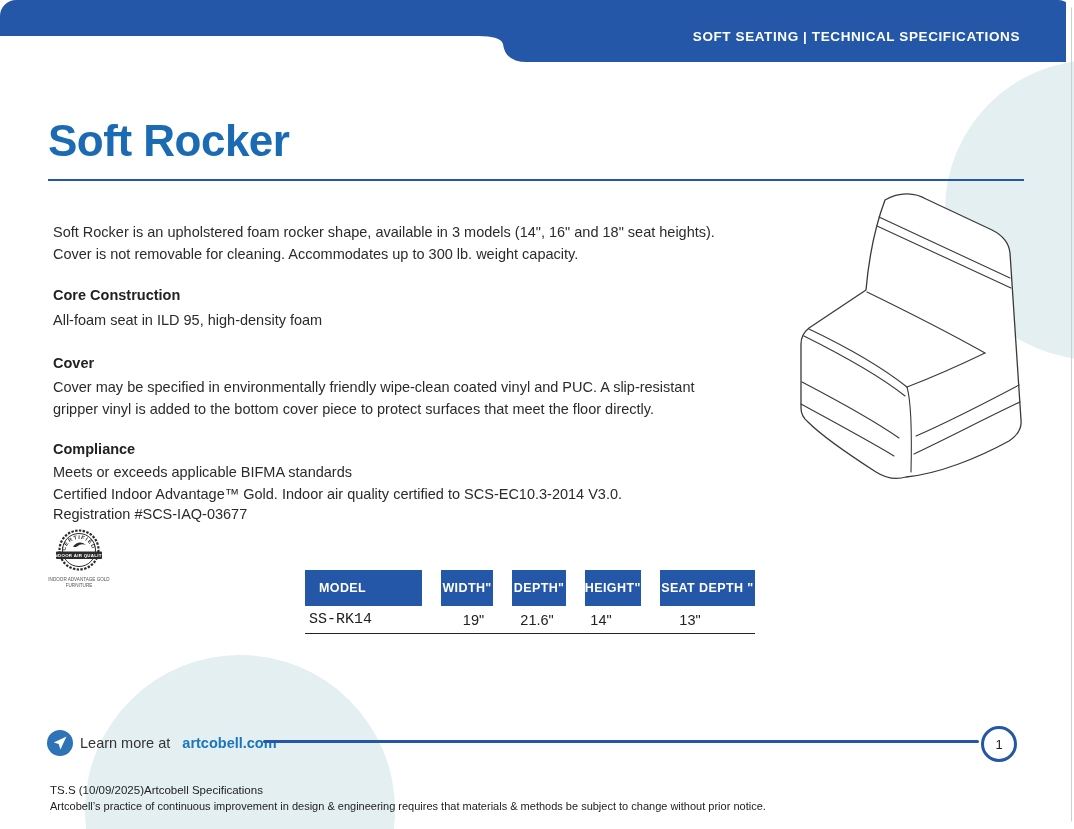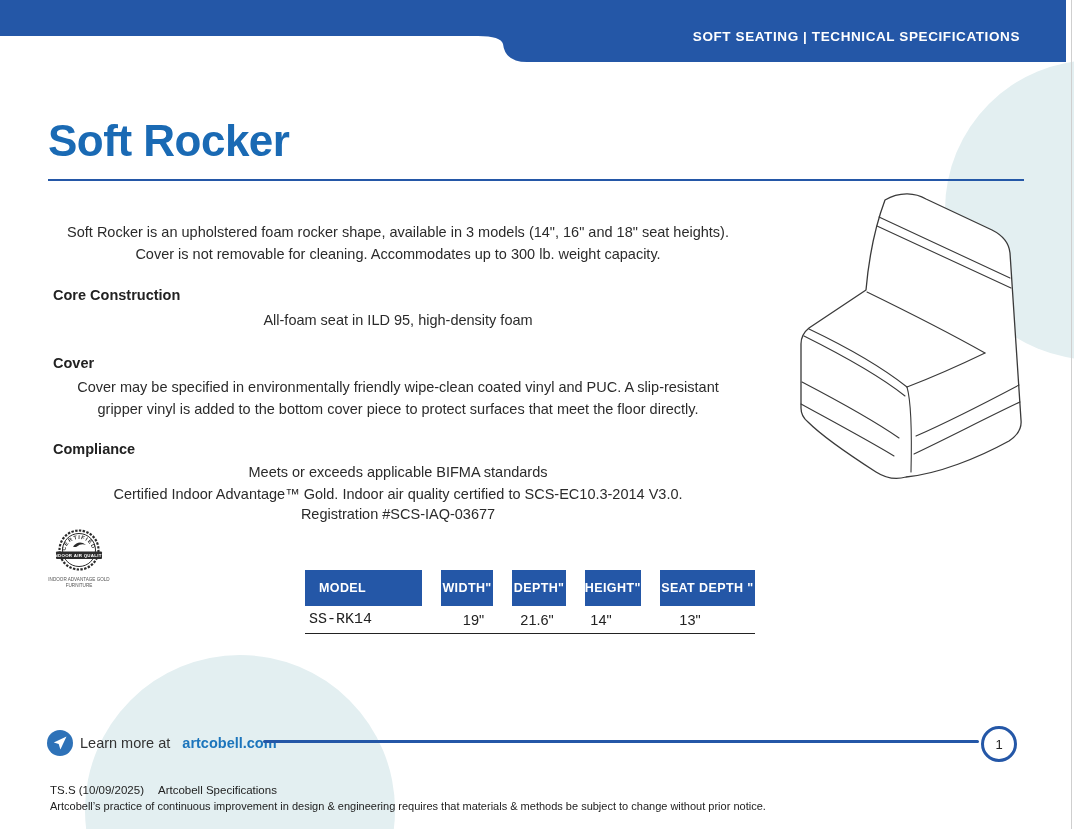--- a/index.html
+++ b/index.html
@@ -1,37 +1,37 @@
 <!DOCTYPE html>
 <html><head>
 <meta charset="utf-8">
 <style>
   html,body{margin:0;padding:0;background:#ffffff;}
   .page{
     position:relative;width:1074px;height:829px;overflow:hidden;background:#fff;
-    font-family:"Liberation Sans", sans-serif;color:#2b2b2b;
+    font-family:"Liberation Sans", sans-serif;color:#2b2b2b;border-radius:16px;
   }
   .deco-circle{position:absolute;border-radius:50%;background:#e3eff1;z-index:0;}
   .circle-tr{left:945px;top:60px;width:300px;height:300px;}
   .circle-bl{left:85px;top:655px;width:310px;height:310px;}
   .edge-right{position:absolute;right:2px;top:0;bottom:0;width:1px;background:#cfcfcf;z-index:8;}
 
   .header-svg{position:absolute;left:0;top:0;z-index:5;}
   .header-label{
     position:absolute;top:29px;right:54px;z-index:6;color:#ffffff;
     font-size:13.5px;font-weight:bold;letter-spacing:.6px;white-space:nowrap;
   }
 
   .page-title{
     position:absolute;left:48px;top:116px;z-index:2;
     font-size:44px;font-weight:800;color:#1a6ab4;letter-spacing:-.5px;text-align:right;
   }
   .title-rule{position:absolute;left:48px;top:179px;width:976px;height:2px;background:#2457a7;z-index:2;}
 
-  .body-text{position:absolute;left:53px;width:690px;z-index:2;font-size:14.5px;line-height:21.5px;color:#2b2b2b;text-align:center;}
+  .body-text{position:absolute;left:53px;width:690px;z-index:2;font-size:14.5px;line-height:21.5px;color:#2b2b2b;}
   .sec-heading{position:absolute;left:53px;z-index:2;font-size:14.5px;font-weight:bold;color:#222;}
   .intro{top:222px;}
   .core-h{top:287px;}  .core-b{top:310px;}
   .cover-h{top:355px;} .cover-b{top:377px;}
   .comp-h{top:441px;}  .comp-1{top:462px;} .comp-2{top:484px;} .comp-3{top:504px;}
 
   .iaq-badge{position:absolute;left:46px;top:528px;z-index:2;}
 
   .chair{position:absolute;left:788px;top:186px;z-index:2;}
 
@@ -51,21 +51,21 @@
   .footer-send{position:absolute;left:47px;top:730px;z-index:3;}
   .footer-learn{position:absolute;left:80px;top:735px;z-index:3;font-size:14.5px;color:#333;white-space:nowrap;}
   .footer-learn .link{font-weight:bold;color:#1c75bc;margin-left:8px;}
   .footer-line{position:absolute;left:263px;top:740px;width:716px;height:3px;background:#2457a7;border-radius:2px;z-index:3;}
   .page-circle{
     position:absolute;left:981px;top:726px;width:30px;height:30px;border:3px solid #2457a7;border-radius:50%;
     background:#fff;display:flex;align-items:center;justify-content:center;font-size:13px;color:#222;z-index:3;
   }
   .disclaimer{position:absolute;left:50px;top:788px;z-index:3;font-size:11px;color:#222;white-space:nowrap;margin-top:12px;}
   .doc-line{position:absolute;left:50px;top:784px;z-index:3;font-size:11.5px;color:#222;white-space:nowrap;}
-  .doc-line .doc-name{margin-left:14px;}
+  .doc-line .doc-name{}
 </style>
 </head>
 <body>
 
 <div class="page">
 
   <div class="deco-circle circle-tr"></div>
   <div class="deco-circle circle-bl"></div>
   <div class="edge-right"></div>
 

